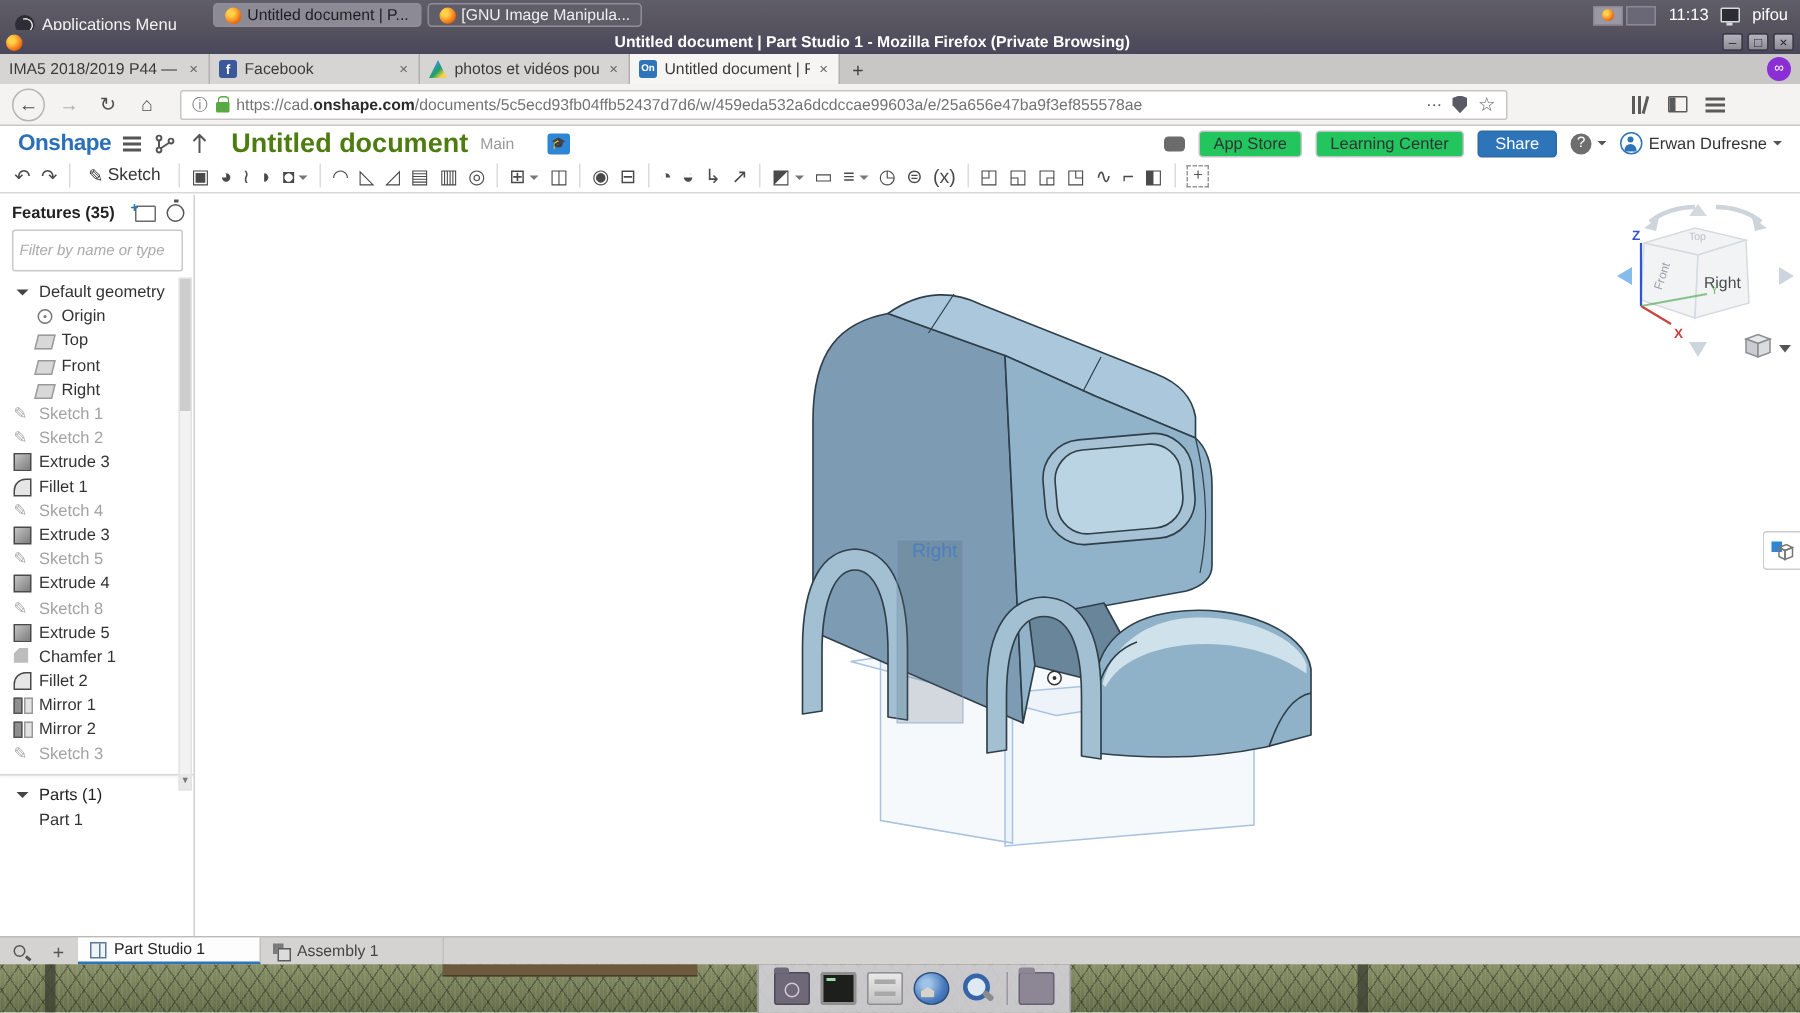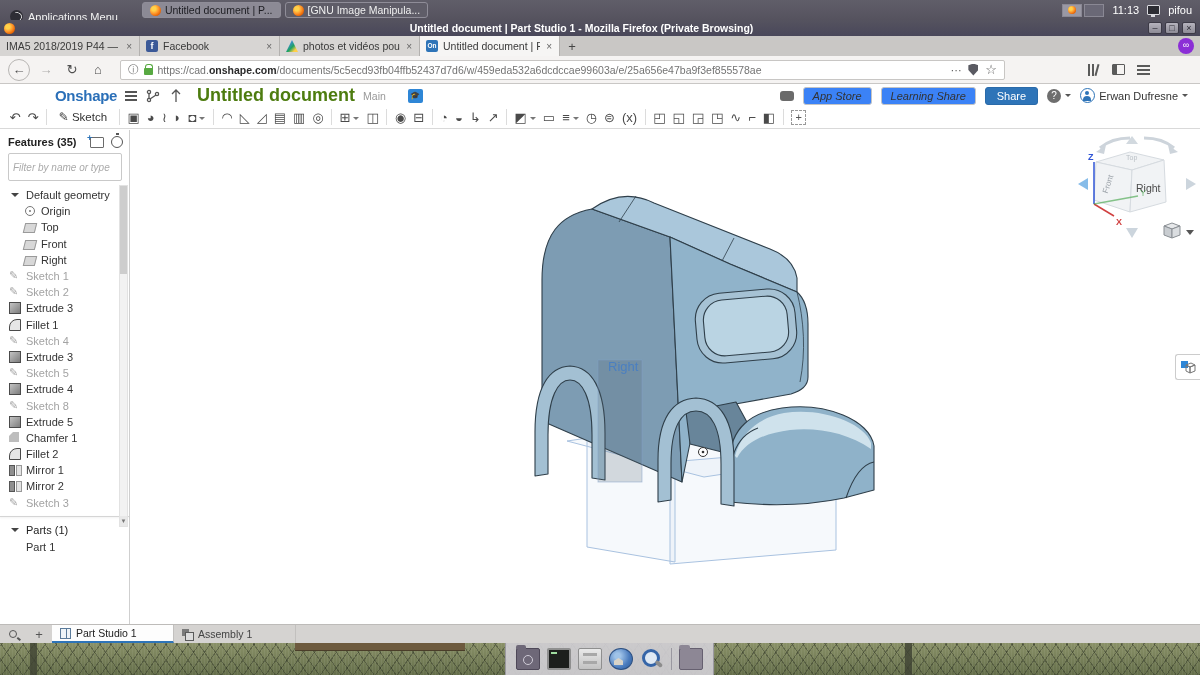--- a/index.html
+++ b/index.html
@@ -71,29 +71,29 @@
   .lib-ico { position:relative; width:13px; height:12px; }
   .lib-ico::before { content:""; position:absolute; left:1px; top:0; width:2px; height:12px; background:#5a5a5a; box-shadow:4px 0 0 #5a5a5a; }
   .lib-ico::after { content:""; position:absolute; left:9px; top:0; width:2px; height:12px; background:#5a5a5a; transform:rotate(15deg); }
   .sidebar-ico { width:13px; height:11px; border:1.5px solid #5a5a5a; border-radius:1px; position:relative; }
   .sidebar-ico::after { content:""; position:absolute; left:0; top:0; width:4px; height:100%; background:#5a5a5a; }
   .menu-ico { width:13px; height:2px; background:#5a5a5a; box-shadow:0 4px 0 #5a5a5a, 0 8px 0 #5a5a5a; margin-top:-8px; }
 
   
   .os-header { position:absolute; top:85px; left:0; width:1200px; height:21px; background:#fff;
     display:flex; align-items:center; gap:8px; padding:0 12px; }
-  .os-logo { font-weight:bold; font-size:15px; color:#2a6fb8; letter-spacing:-0.3px;margin-left:43px; }
+  .os-logo { font-weight:bold; font-size:15px; color:#2a6fb8; letter-spacing:-0.3px; }
   .menu-ico2 { width:12px; height:2px; background:#555; box-shadow:0 4px 0 #555, 0 8px 0 #555; margin-top:-8px; }
   .doc-title { font-weight:bold; font-size:18px; color:#4d7c0f; margin-left:6px; }
   .branch { color:#999; font-size:10.5px; }
   .edu-badge { width:15px; height:14px; background:#2e86d6; border-radius:2px; color:#fff; font-size:8px; line-height:14px; text-align:center; margin-left:14px; }
   .osh-right { margin-left:auto; display:flex; align-items:center; gap:9px; }
   .chat-ico { width:14px; height:10px; background:#6b6b6b; border-radius:3px; position:relative; }
   .chat-ico::after { content:""; position:absolute; left:2px; bottom:-3px; border:3px solid transparent; border-top-color:#6b6b6b; border-left-width:2px; }
-  .hdr-btn { border:1px solid #c4c4c4; border-radius:3px; background:#3b82f6; padding:2px 9px; font-size:11px; color:#333;font-style:italic; }
+  .hdr-btn { border:1px solid #c4c4c4; border-radius:3px; background:#22c55e; padding:2px 9px; font-size:11px; color:#333; }
   .share-btn { background:#2e74b8; border:1px solid #2a6aa9; border-radius:3px; color:#fff; padding:2px 11px; font-size:11px; }
   .help-ico { width:14px; height:14px; border-radius:50%; background:#6e6e6e; color:#fff; font-size:10px; line-height:14px; text-align:center; }
   .caret-down { width:0; height:0; border:3.5px solid transparent; border-top-color:#555; margin-top:3px; }
   .avatar { width:15px; height:15px; border-radius:50%; border:1.6px solid #2e74b8; position:relative; }
   .avatar::before { content:""; position:absolute; left:4px; top:2px; width:4px; height:4px; border-radius:50%; background:#2e74b8; }
   .avatar::after { content:""; position:absolute; left:2px; top:7px; width:8px; height:5px; border-radius:4px 4px 0 0; background:#2e74b8; }
   .user-name { font-size:11px; color:#333; }
 
   
   .os-toolbar { position:absolute; top:106px; left:0; width:1200px; height:23px; background:#fff; border-bottom:1px solid #d9d9d9;
@@ -309,21 +309,21 @@
         <g stroke="#555" stroke-width="1.3" fill="none">
           <path d="M7,1 V13 M3,5 L7,1 L11,5"></path>
         </g>
       </svg>
     <span class="doc-title">Untitled document</span>
     <span class="branch">Main</span>
     <span class="edu-badge">🎓</span>
     <div class="osh-right">
       <span class="chat-ico"></span>
       <span class="hdr-btn">App Store</span>
-      <span class="hdr-btn">Learning Share</span>
+      <span class="hdr-btn">Learning Center</span>
       <span class="share-btn">Share</span>
       <span class="flexrow gap4">
         <span class="help-ico">?</span>
         <span class="caret-down"></span>
       </span>
       <span class="flexrow gap4">
         <span class="avatar"></span>
         <span class="user-name">Erwan Dufresne</span>
         <span class="caret-down"></span>
       </span>

